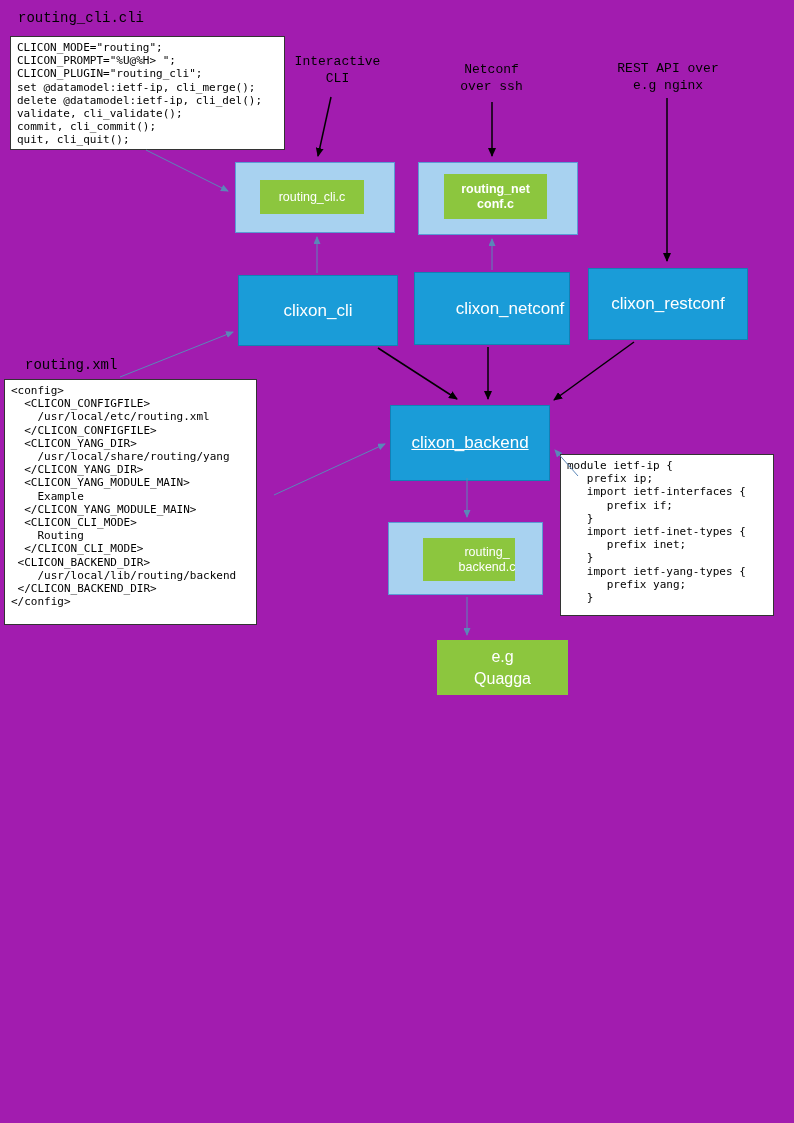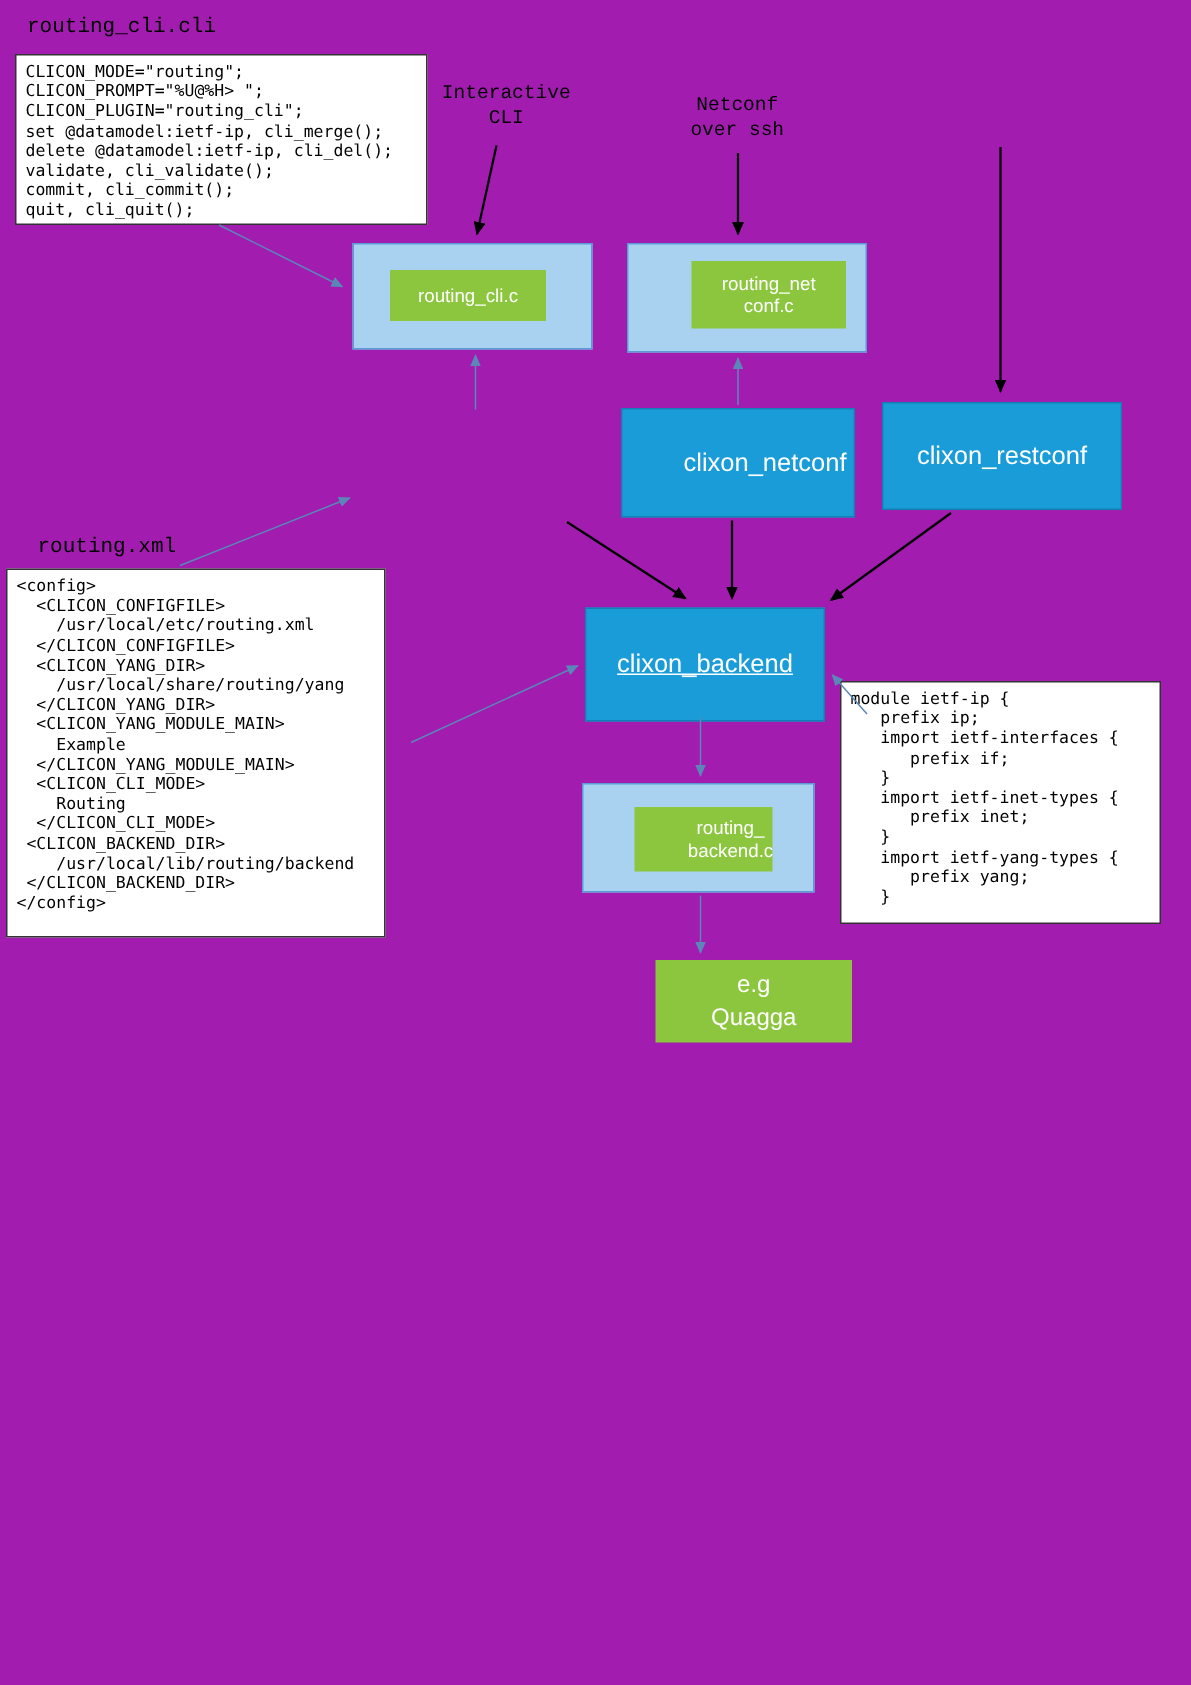--- a/index.html
+++ b/index.html
@@ -87,20 +87,22 @@
 <div class="canvas">
 
   <div class="abs file-label" style="left:18px; top:10px;">routing_cli.cli</div>
   <div class="abs file-label" style="left:25px; top:357px;">routing.xml</div>
   <div class="abs file-label" style="left:580px; top:458px; font-size:11px;">ietf-ip@2014-06-16.yang</div>
 
   <div class="abs annotation" style="left:285px; top:54px; width:105px;">Interactive
 CLI</div>
   <div class="abs annotation" style="left:443px; top:62px; width:97px;">Netconf
 over ssh</div>
+  <div class="abs annotation" style="left:608px; top:61px; width:120px;">REST API over
+e.g nginx</div>
 
   <div class="abs code-box" style="left:10px; top:36px; width:275px; height:114px;">CLICON_MODE="routing";
 CLICON_PROMPT="%U@%H&gt; ";
 CLICON_PLUGIN="routing_cli";
 set @datamodel:ietf-ip, cli_merge();
 delete @datamodel:ietf-ip, cli_del();
 validate, cli_validate();
 commit, cli_commit();
 quit, cli_quit();</div>
   <div class="abs code-box" style="left:4px; top:379px; width:253px; height:246px;">&lt;config&gt;
@@ -129,28 +131,29 @@
       prefix inet;
    }
    import ietf-yang-types {
       prefix yang;
    }</div>
 
   <div class="abs container-box" style="left:235px; top:162px; width:160px; height:71px;">
     <div class="plugin" style="left:24px; top:17px; width:104px; height:34px;">routing_cli.c</div>
   </div>
   <div class="abs container-box" style="left:418px; top:162px; width:160px; height:73px;">
-    <div class="plugin" style="left:42px; top:11px; width:103px; height:45px;">routing_net
+    <div class="plugin" style="left:25px; top:11px; width:103px; height:45px;font-weight:bold;">routing_net
 conf.c</div>
   </div>
   <div class="abs container-box" style="left:388px; top:522px; width:155px; height:73px;">
     <div class="plugin" style="left:34px; top:15px; width:92px; height:43px;padding-left:36px;">routing_
 backend.c</div>
   </div>
 
+  <div class="abs node" style="left:238px; top:275px; width:160px; height:71px;">clixon_cli</div>
   <div class="abs node" style="left:414px; top:272px; width:156px; height:73px;padding-left:36px;">clixon_netconf</div>
   <div class="abs node" style="left:588px; top:268px; width:160px; height:72px;">clixon_restconf</div>
   <div class="abs node" style="left:390px; top:405px; width:160px; height:76px;text-decoration:underline;">clixon_backend</div>
 
   <div class="abs quagga" style="left:404px; top:640px; width:131px; height:55px;margin-left:33px;">e.g
 Quagga</div>
 
   <svg class="connectors" width="794" height="1123" viewBox="0 0 794 1123">
     <defs>
       <marker id="arrow-black" markerWidth="10" markerHeight="8" refX="8" refY="4" orient="auto" markerUnits="userSpaceOnUse">

